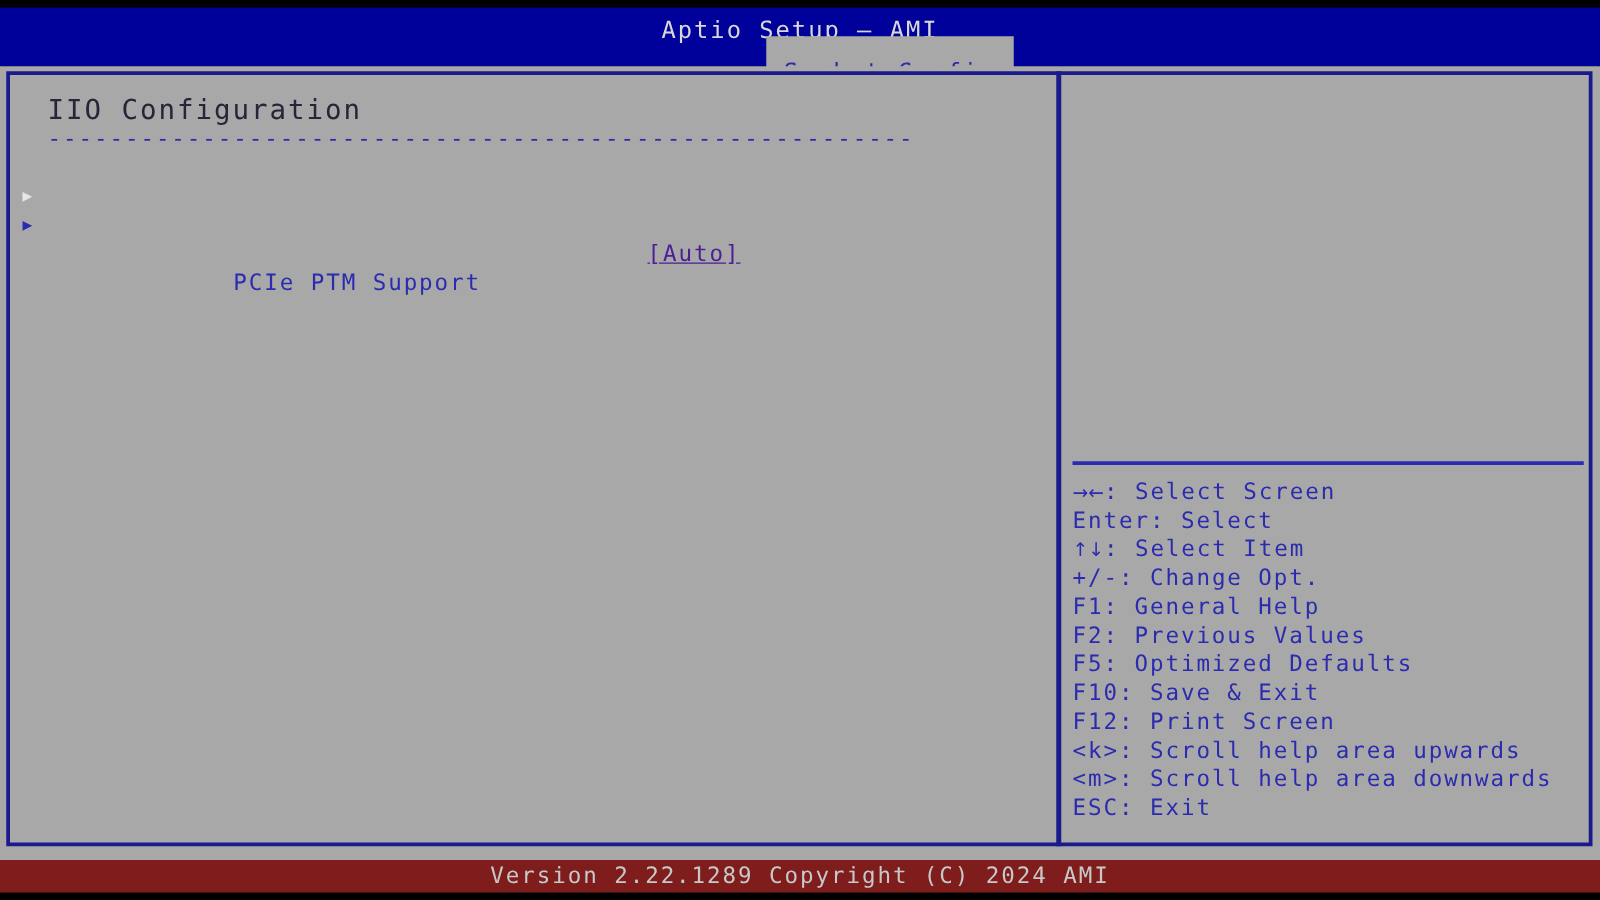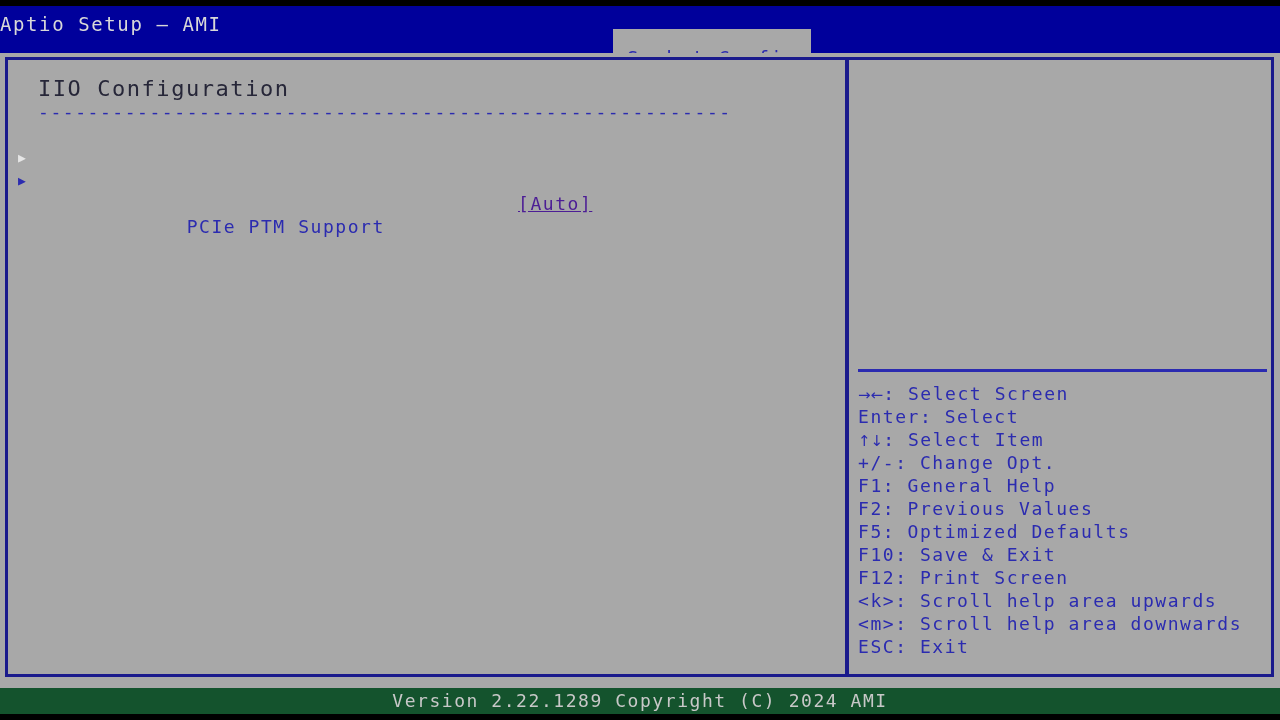--- a/index.html
+++ b/index.html
@@ -28,20 +28,21 @@
     top: 6px;
     width: 1280px;
     height: 47px;
     background: #00009b;
   }
   .header-title {
     position: absolute;
     left: 0;
     top: 7px;
     width: 1280px;
+    text-align: center;
     color: #d8d8d8;
     font-size: 19px;
     letter-spacing: 1.6px;
     line-height: 22px;
     white-space: pre;
   }
   .tab-strip {
     position: absolute;
     left: 613px;
     top: 29px;
@@ -201,21 +202,21 @@
     letter-spacing: 0;
   }
 
   
   .footer-bar {
     position: absolute;
     left: 0;
     top: 688px;
     width: 1280px;
     height: 26px;
-    background: #14532d;
+    background: #7f1d1d;
   }
   .footer-text {
     position: absolute;
     left: 0;
     top: 2px;
     width: 1280px;
     text-align: center;
     color: #c8c8c8;
     font-size: 18px;
     letter-spacing: 1.55px;

